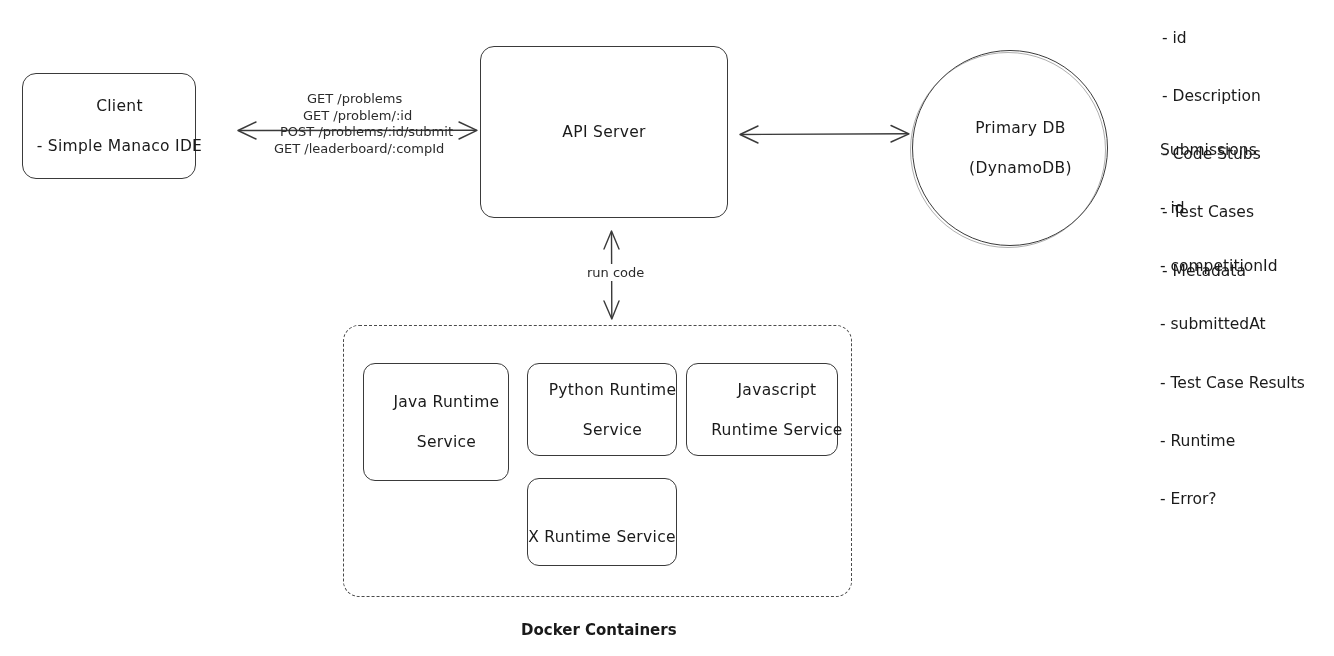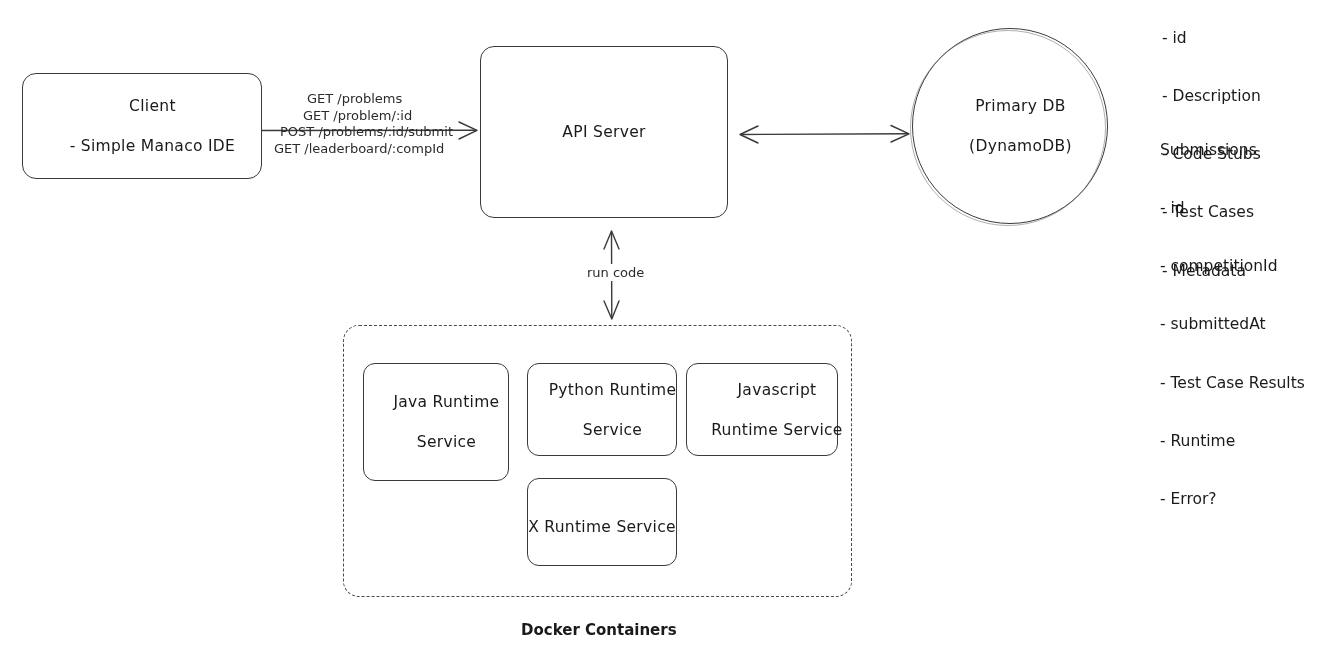--- a/index.html
+++ b/index.html
@@ -135,32 +135,32 @@
     <path class="arrowfill" d="M 891 125.5 L 909 133.8 L 891 142"></path>
   </g>
 
   <g>
     <path class="stroke" d="M 611.5 232 L 611.8 318"></path>
     <path class="arrowfill" d="M 604 249 L 611.5 231 L 619 249"></path>
     <path class="arrowfill" d="M 604 301 L 611.8 319 L 619 301"></path>
   </g>
 </svg>
 
-<div class="box" style="left:22px; top:73px; width:240px; height:106px;">
+<div class="box" style="left:22px; top:73px; width:174px; height:106px;">
   <div class="txt node-label" style="position:static; text-align:center;">
     <span>Client</span><br>
     <span>- Simple Manaco IDE</span>
   </div>
 </div>
 
 <div class="box" style="left:480px; top:46px; width:248px; height:172px;">
   <div class="txt node-label" style="position:static;">API Server</div>
 </div>
 
-<div class="circle-node" style="left:912px; top:28px; width:196px; height:196px;">
+<div class="circle-node" style="left:912px; top:50px; width:196px; height:196px;">
   <div class="txt node-label" style="position:static; text-align:center;">
     <span>Primary DB</span><br>
     <span>(DynamoDB)</span>
   </div>
 </div>
 
 <div class="dashed-box" style="left:343px; top:325px; width:509px; height:272px;"></div>
 
 <div class="box small" style="left:363px; top:363px; width:146px; height:118px;">
   <div class="txt node-label" style="position:static; text-align:center;">
@@ -176,21 +176,21 @@
   </div>
 </div>
 
 <div class="box small" style="left:686px; top:363px; width:152px; height:93px;padding-left:9px;">
   <div class="txt node-label" style="position:static; text-align:center;">
     <span>Javascript</span><br>
     <span>Runtime Service</span>
   </div>
 </div>
 
-<div class="box small" style="left:527px; top:478px; width:150px; height:88px; align-items:flex-start; padding-top:38px;">
+<div class="box small" style="left:527px; top:478px; width:150px; height:88px; align-items:flex-start; padding-top:48px;">
   <div class="txt node-label" style="position:static;">X Runtime Service</div>
 </div>
 
 <div class="caption" style="left:521px; top:621px;">Docker Containers</div>
 
 <div class="edge-label" style="left:307px; top:90px;">GET /problems</div>
 <div class="edge-label" style="left:303px; top:107px;">GET /problem/:id</div>
 <div class="edge-label" style="left:280px; top:123px;">POST /problems/:id/submit</div>
 <div class="edge-label" style="left:274px; top:140px;">GET /leaderboard/:compId</div>
 

